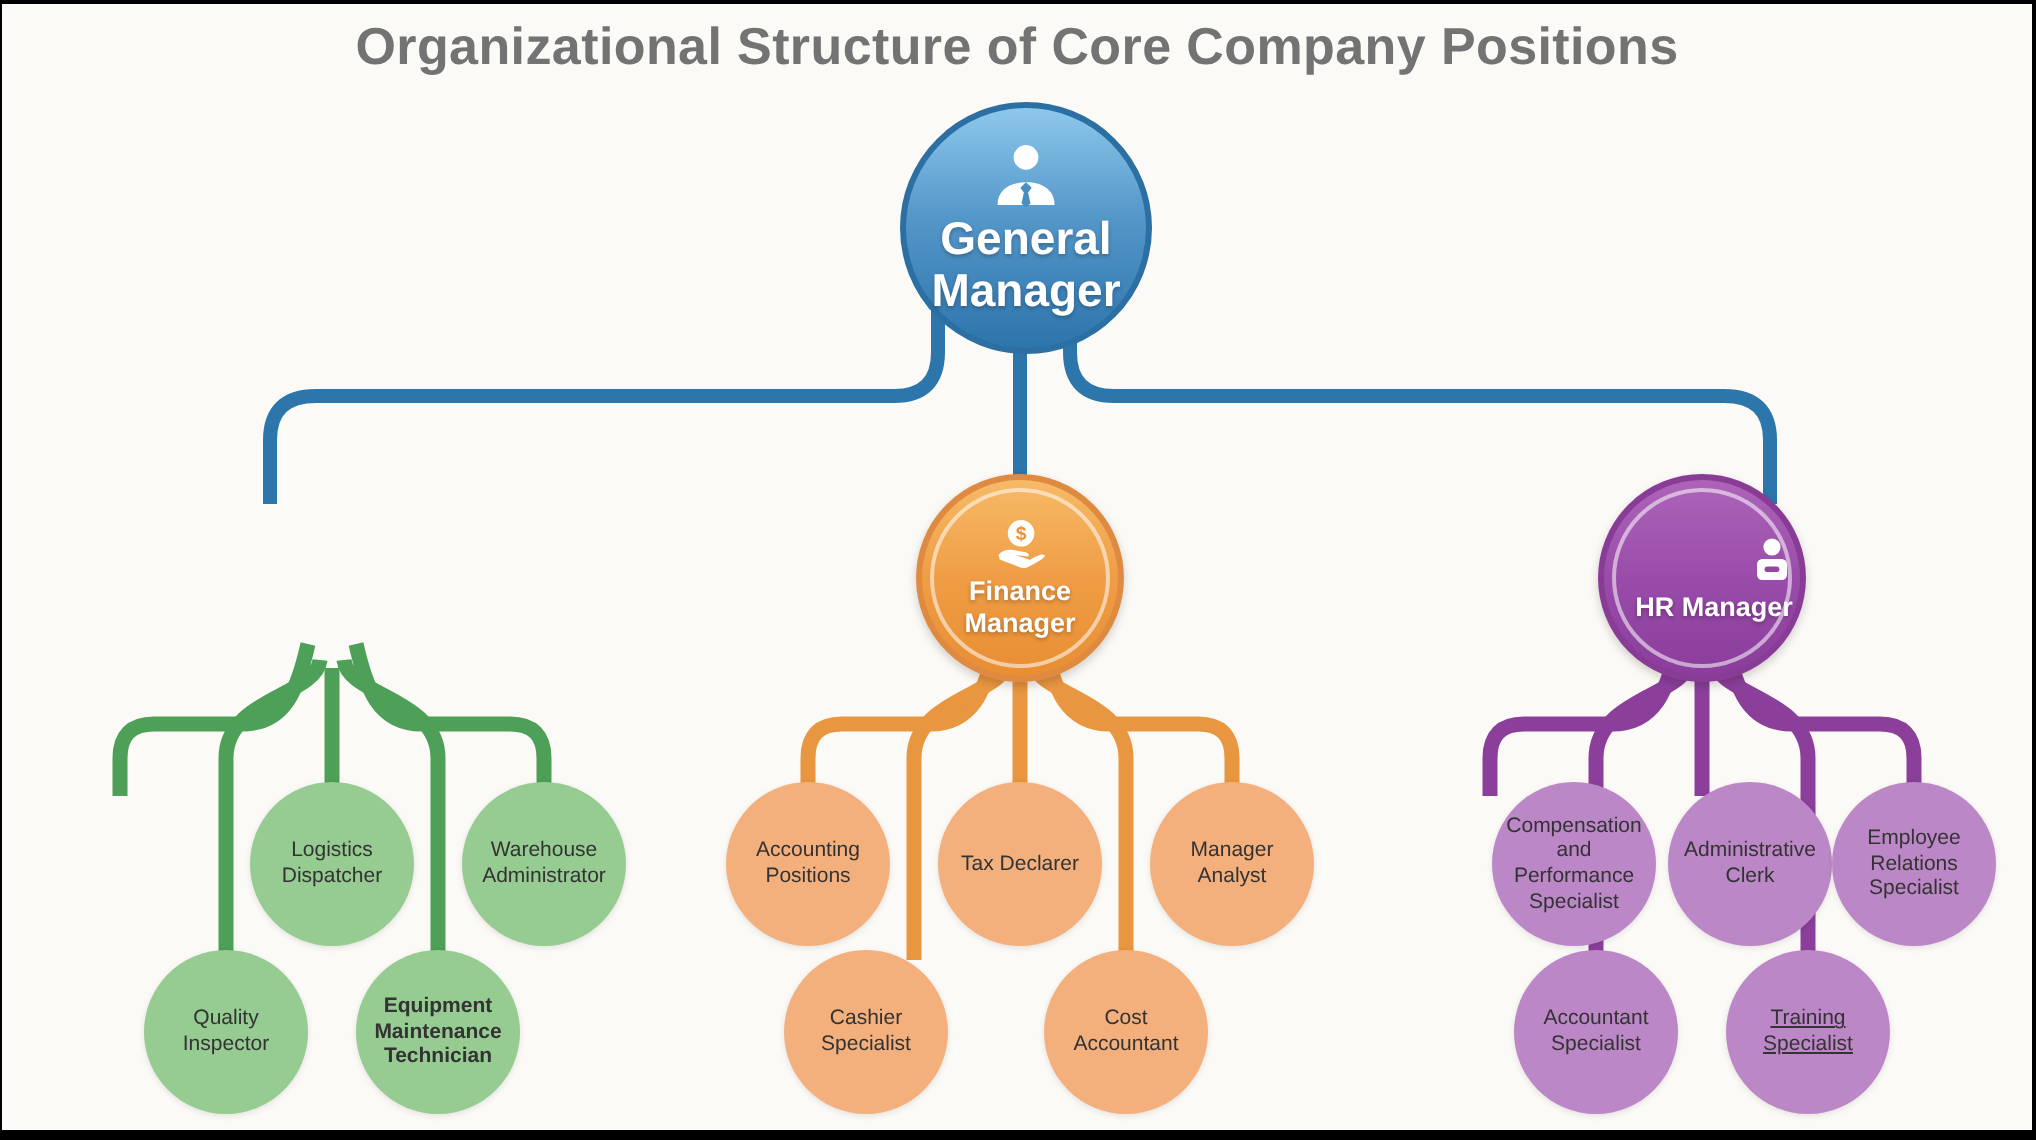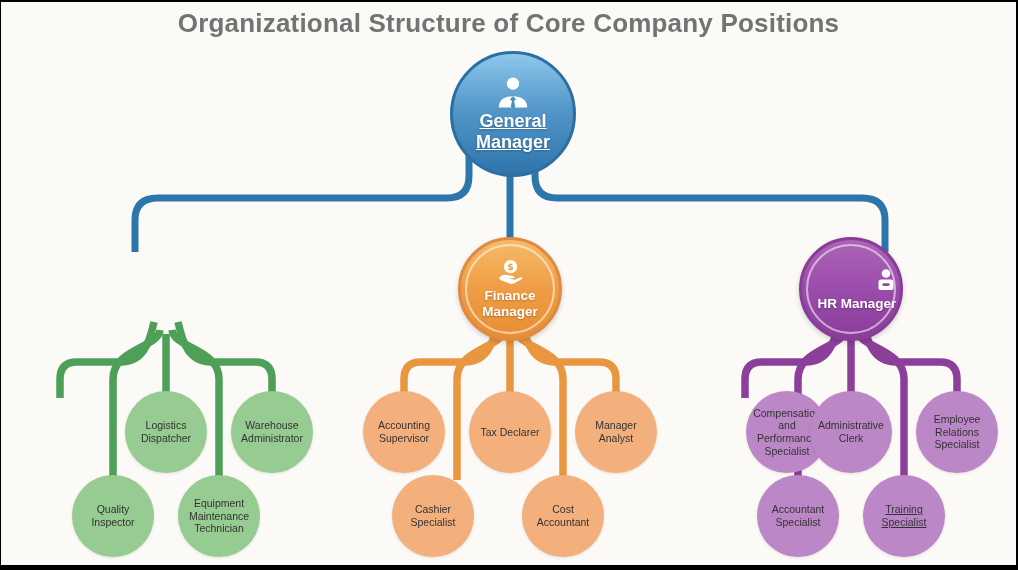--- a/index.html
+++ b/index.html
@@ -33,21 +33,21 @@
   }
   .root{width:120px;height:120px;}
   .grad-blue{background:linear-gradient(180deg,#8dc8ec 0%,#5497c9 45%,#2e75ac 100%);border:3px solid #2c6fa3;}
   .grad-green{background:linear-gradient(168deg,#aad64d 0%,#7dbf48 45%,#3f9b4d 100%);border:3px solid #3f9445;}
   .grad-orange{background:linear-gradient(180deg,#f7ba67 0%,#ef9d45 50%,#e88e33 100%);border:3px solid #de8a40;}
   .grad-purple{background:linear-gradient(180deg,#ac64b8 0%,#9a4caa 50%,#8a3d9a 100%);border:3px solid #883c96;}
   .mgr-label{
     color:#fff;font-weight:bold;font-size:13.5px;line-height:1.15;
     width:86px;text-shadow:0 1px 2px rgba(0,0,0,0.28);margin-top:2px;
   }
-  .root .mgr-label{font-size:18px;width:96px;text-decoration:underline;}
+  .root .mgr-label{font-size:23px;width:96px;}
   .mgr .icon{height:auto;display:block;}
   .leaf{
     width:82px;height:82px;
     font-size:10.5px;line-height:1.2;color:#333;
     box-shadow:0 1px 3px rgba(0,0,0,0.10);
   }
   .leaf span{display:block;width:72px;}
   .leaf-green{background:#96cb91;}
   .leaf-orange{background:#f4b07c;}
   .leaf-purple{background:#bc87c6;}
@@ -119,50 +119,50 @@
     </svg>
     <div class="mgr-label">HR Manager</div>
   </div>
 
   <div class="node leaf leaf-green" style="left:71px;top:473px;">
     <span>Quality Inspector</span>
   </div>
   <div class="node leaf leaf-green" style="left:124px;top:389px;">
     <span>Logistics Dispatcher</span>
   </div>
-  <div class="node leaf leaf-green" style="left:177px;top:473px;">
+  <div class="node leaf leaf-green" style="left:177px;top:473px;font-weight:bold;">
     <span>Equipment Maintenance Technician</span>
   </div>
   <div class="node leaf leaf-green" style="left:230px;top:389px;">
     <span>Warehouse Administrator</span>
   </div>
 
   <div class="node leaf leaf-orange" style="left:362px;top:389px;">
-    <span>Accounting Supervisor</span>
+    <span>Accounting Positions</span>
   </div>
   <div class="node leaf leaf-orange" style="left:391px;top:473px;">
     <span>Cashier Specialist</span>
   </div>
   <div class="node leaf leaf-orange" style="left:468px;top:389px;">
     <span>Tax Declarer</span>
   </div>
   <div class="node leaf leaf-orange" style="left:521px;top:473px;">
     <span>Cost Accountant</span>
   </div>
   <div class="node leaf leaf-orange" style="left:574px;top:389px;">
     <span>Manager Analyst</span>
   </div>
 
   <div class="node leaf leaf-purple" style="left:745px;top:389px;justify-content:center;">
     <span>Compensation and Performance Specialist</span>
   </div>
   <div class="node leaf leaf-purple" style="left:756px;top:473px;">
     <span>Accountant Specialist</span>
   </div>
-  <div class="node leaf leaf-purple" style="left:809px;top:389px;">
+  <div class="node leaf leaf-purple" style="left:833px;top:389px;">
     <span>Administrative Clerk</span>
   </div>
   <div class="node leaf leaf-purple" style="left:862px;top:473px;text-decoration:underline;">
     <span>Training Specialist</span>
   </div>
   <div class="node leaf leaf-purple" style="left:915px;top:389px;">
     <span>Employee Relations Specialist</span>
   </div>
 
 </div>

